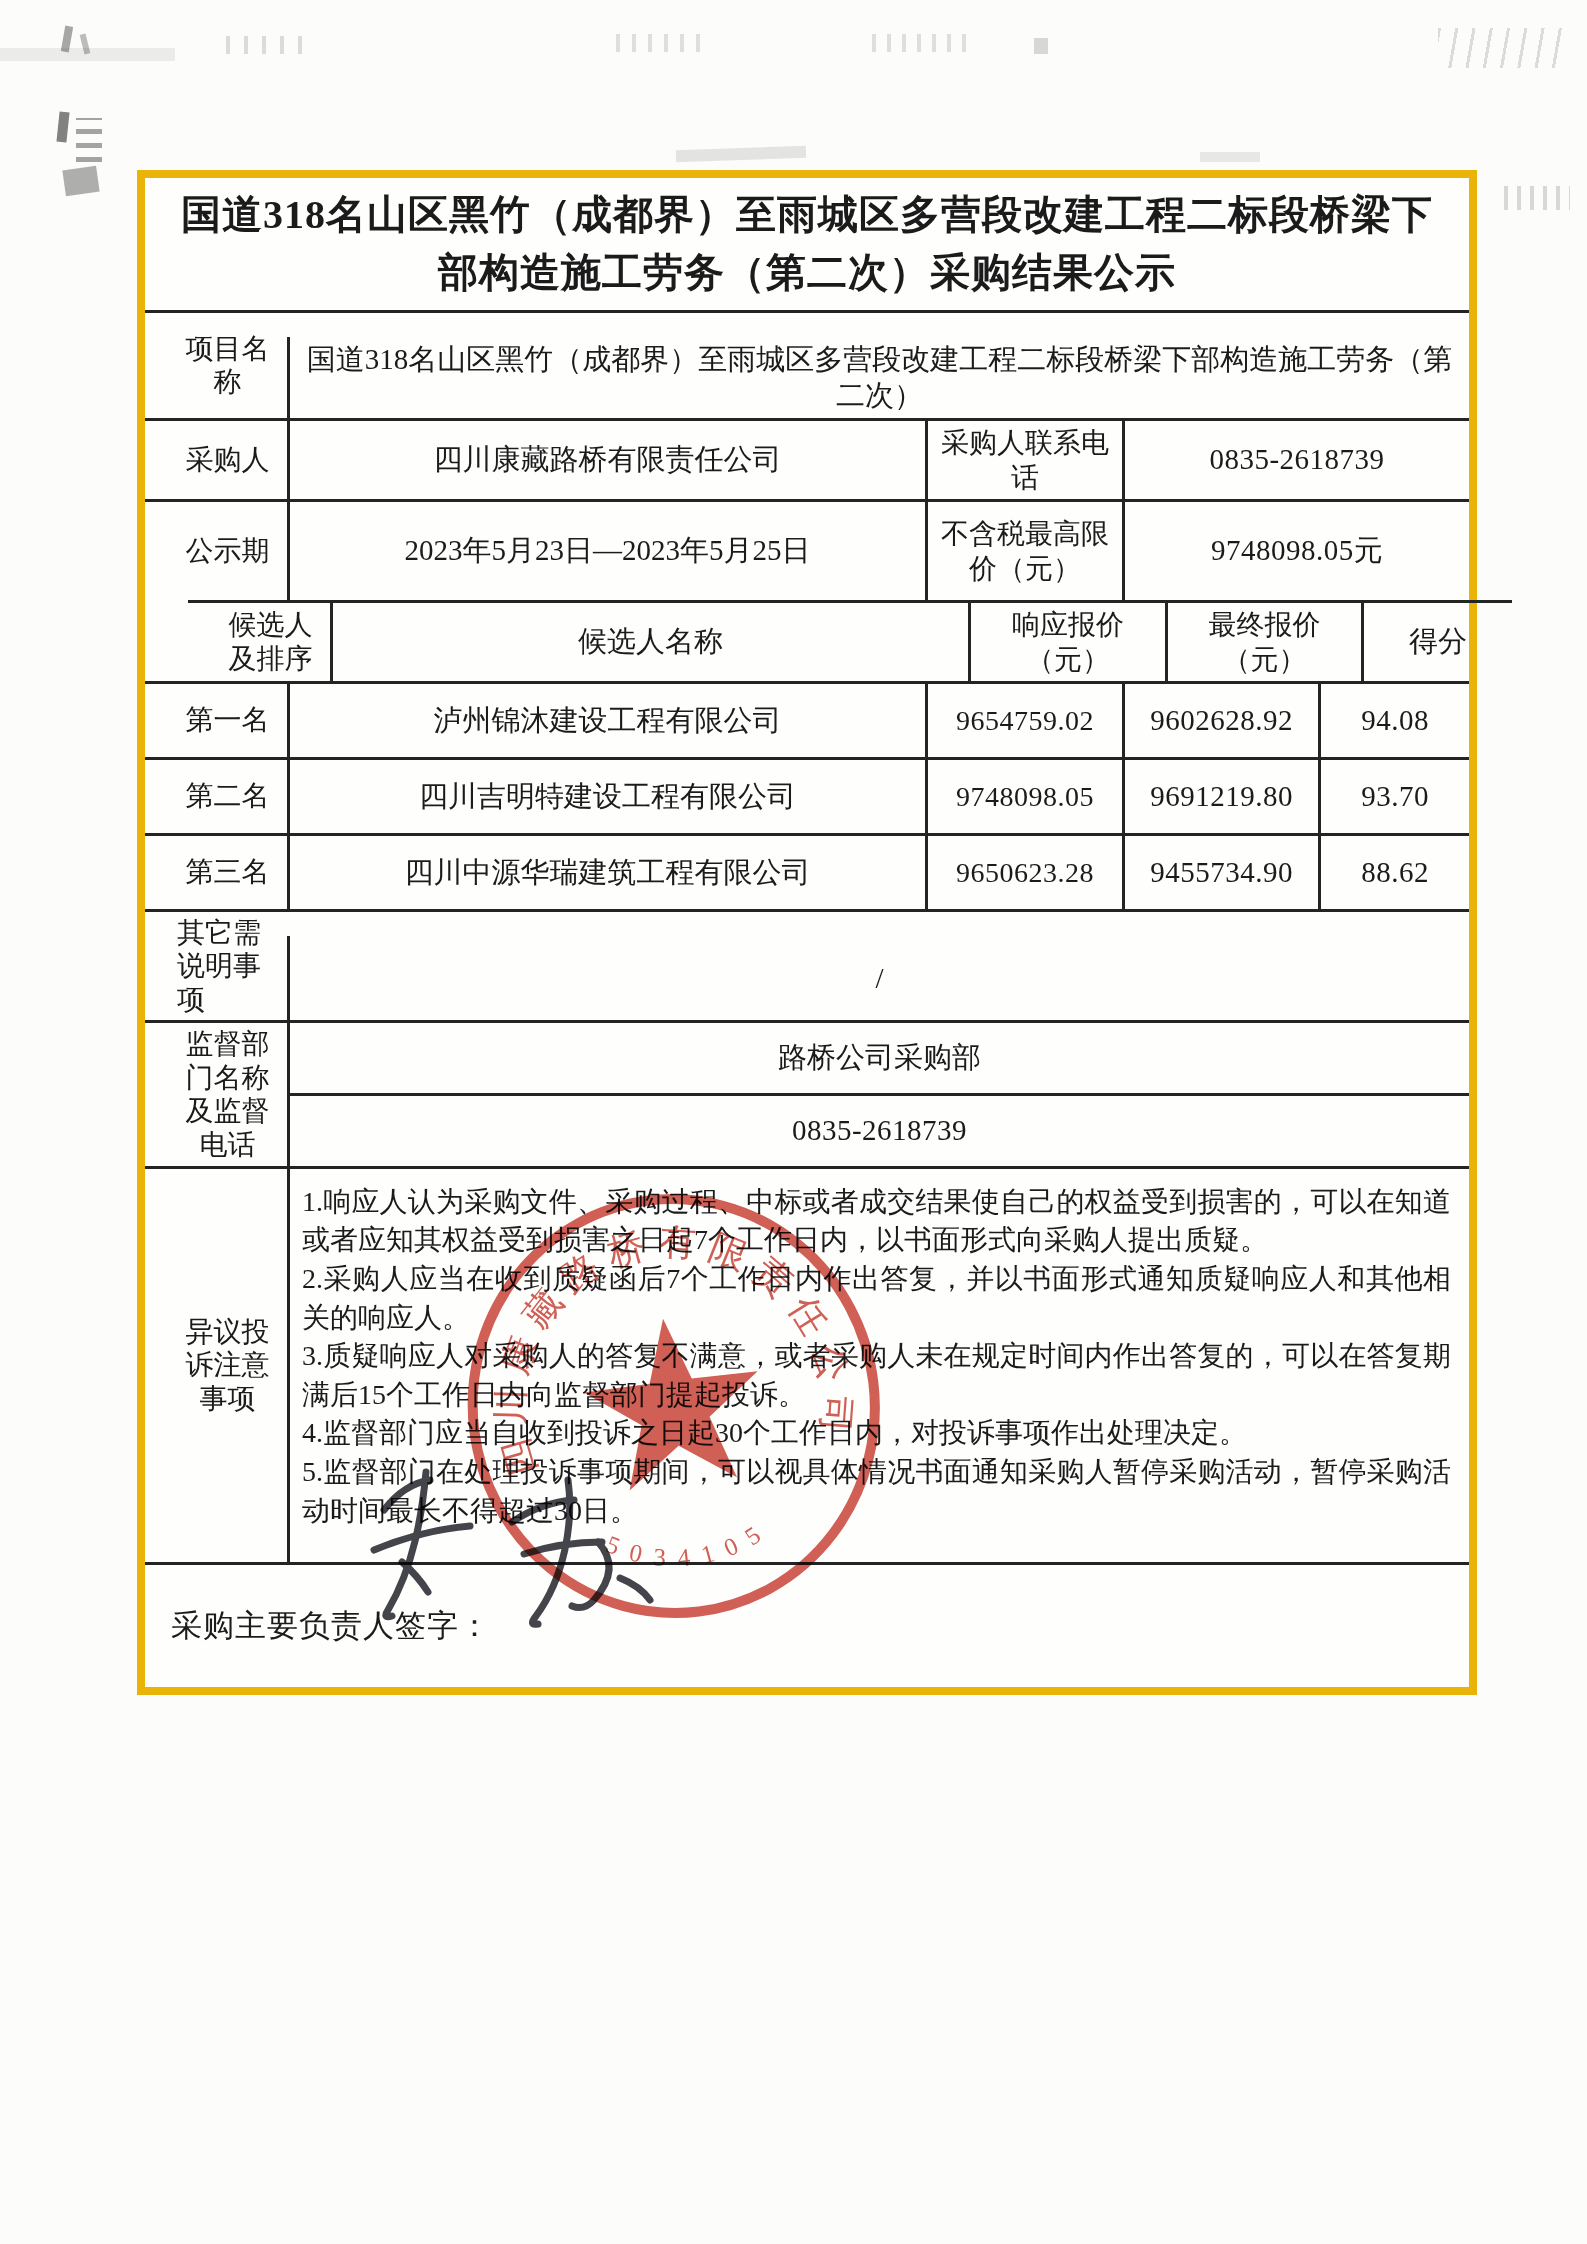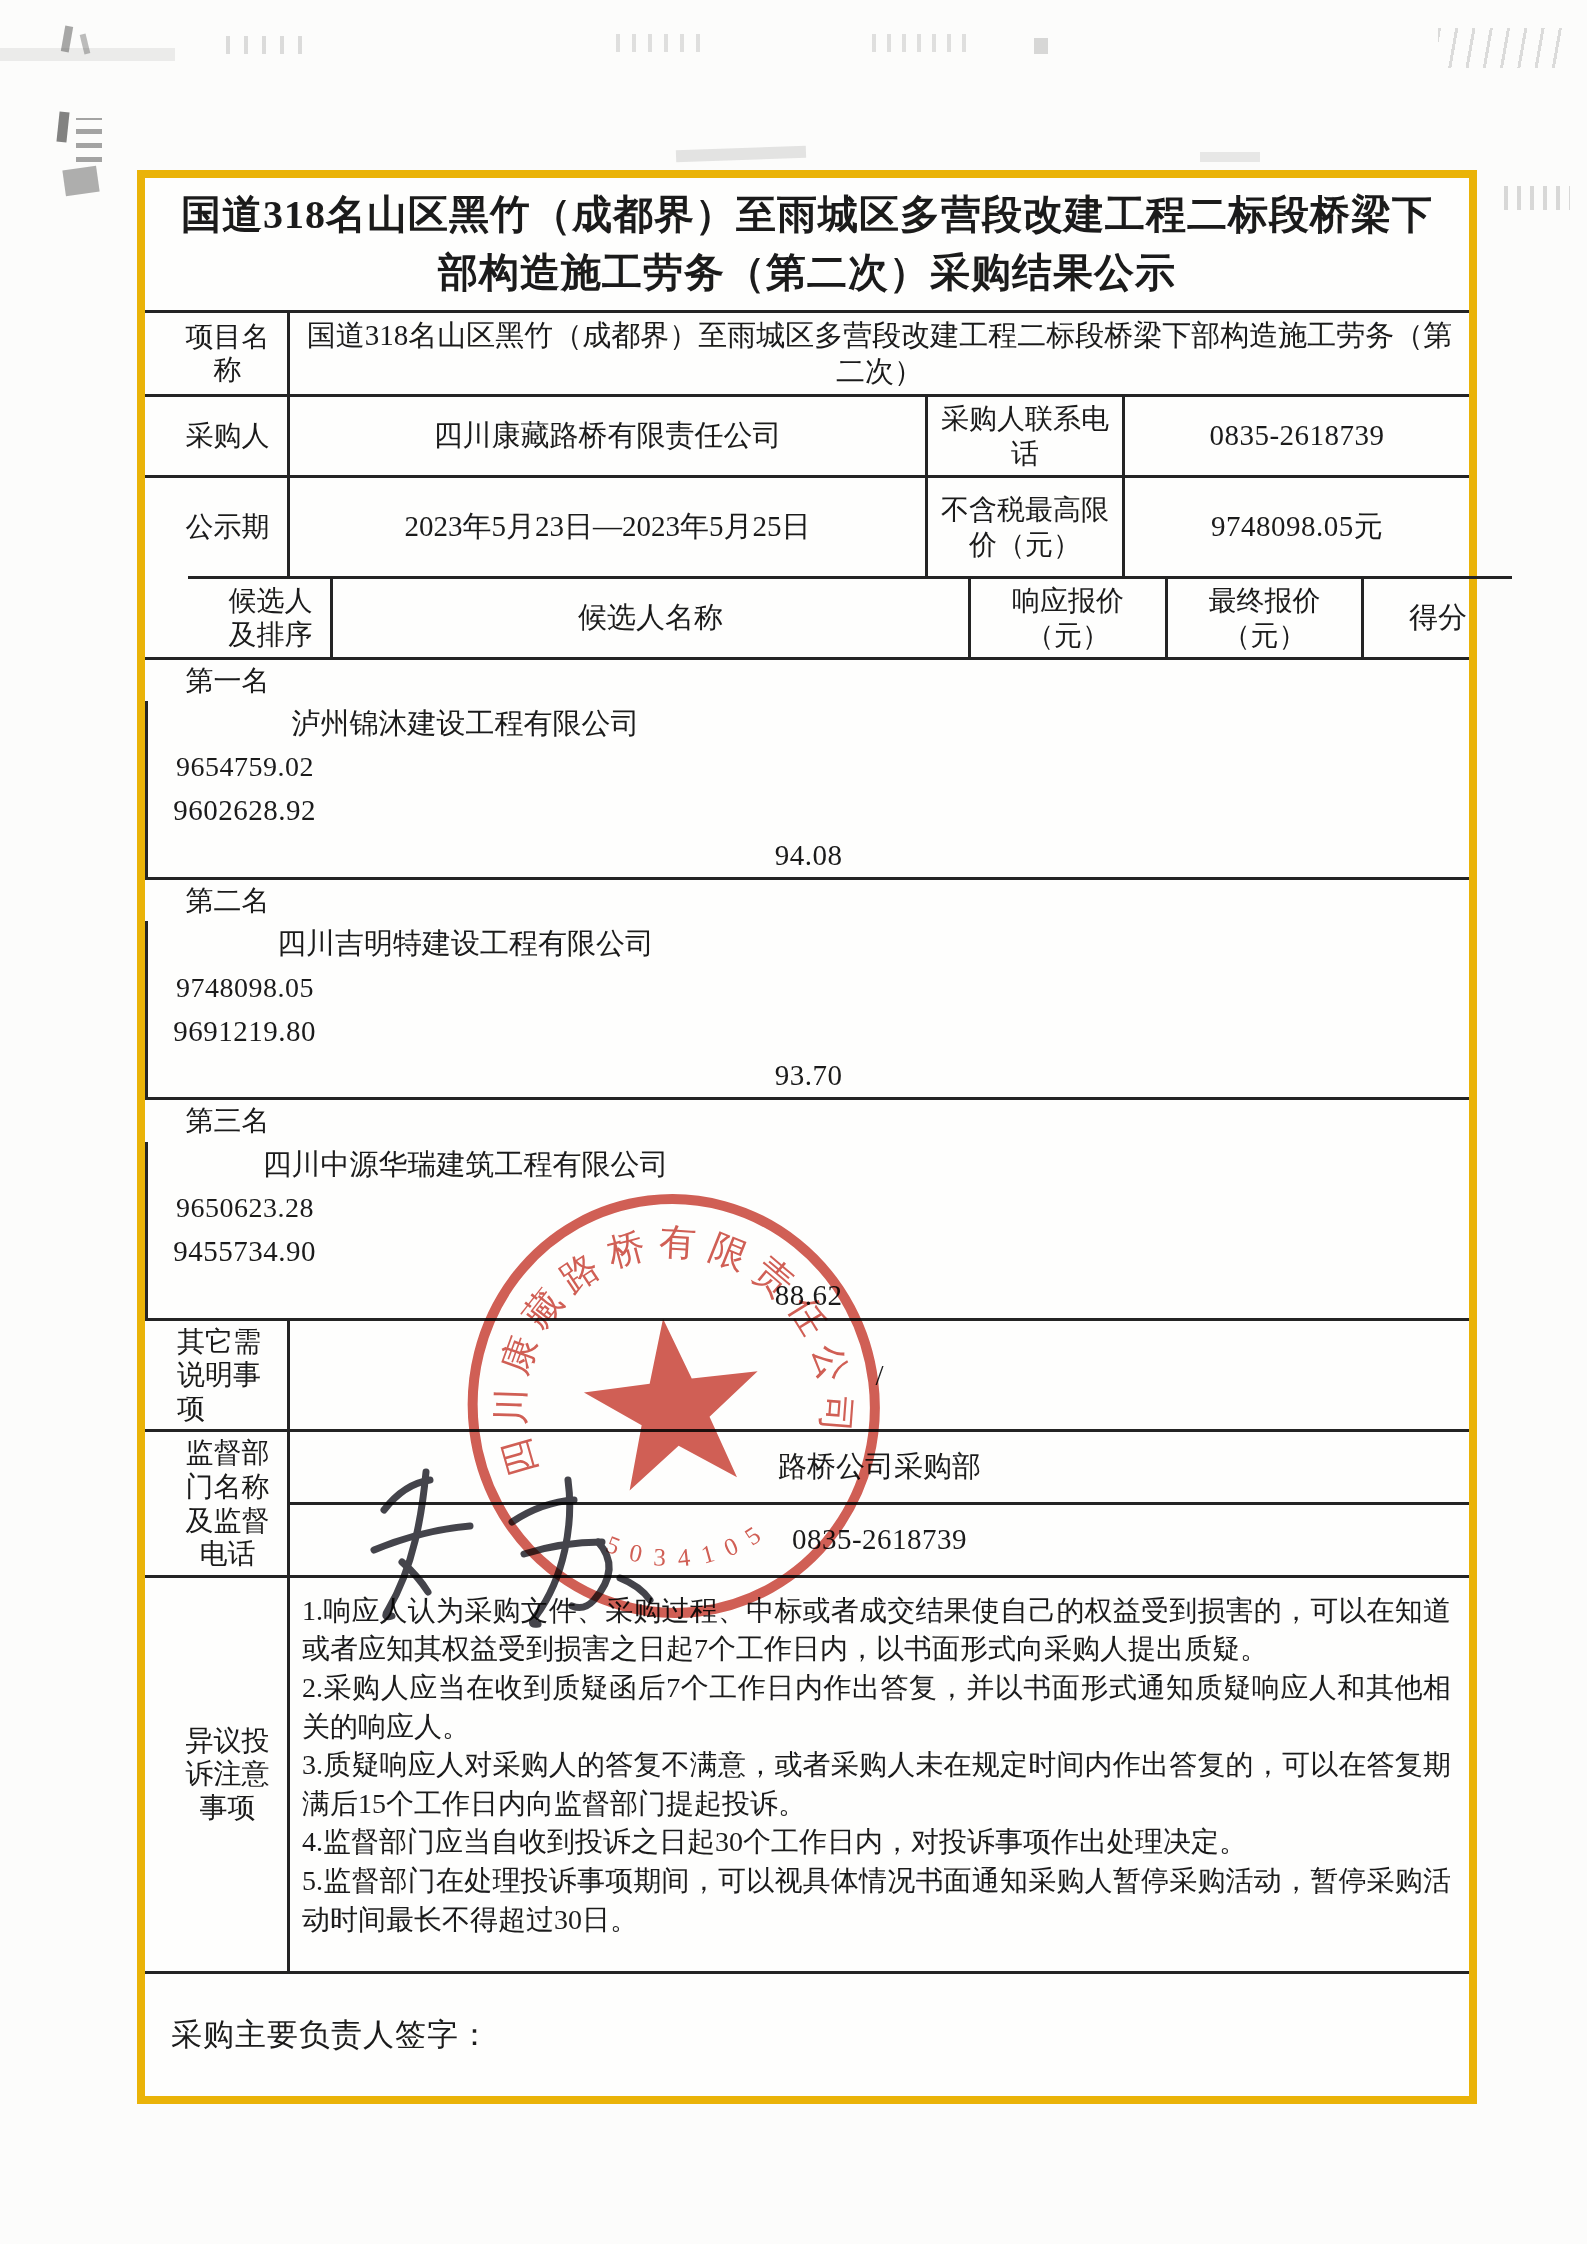--- a/index.html
+++ b/index.html
@@ -22,34 +22,34 @@
     display:flex; align-items:center; justify-content:center;
     text-align:center; border-left:3px solid #242424;
     font-size:29px; line-height:1.25; padding:4px 8px;
   }
   .cell.nol { border-left:none;padding-left:32px; }
   .c1 { width:142px; flex:none; font-size:28px; line-height:1.2; padding:4px 9px; }
   .c2 { width:638px; flex:none; }
   .c3 { width:197px; flex:none; font-size:28px; }
   .c4 { width:196px; flex:none; }
   .c5 { flex:1; }
-  .c2w { flex:1; }               
+  .c2w { flex:1;margin-top:24px; }               
   .c45 { flex:1; }               
   .title-row { min-height:102px; }
   .title-cell {
     flex:1; display:flex; align-items:center; justify-content:center;
     font-size:40px; font-weight:bold; line-height:1.45; text-align:center;
     padding:8px 30px; letter-spacing:1px;
   }
   .h-r1 { min-height:82px; }
   .h-r2 { min-height:72px; }
   .h-r3 { min-height:86px; }
   .h-r4 { min-height:101px; }
   .h-hd { min-height:79px;margin-left:43px; }
-  .h-cand { min-height:76px;flex-direction:column; }
+  .h-cand { min-height:76px; }
   .h-other { min-height:79px; }
   .h-sup { min-height:101px; }
   .h-obj { min-height:396px; }
   .h-sig { min-height:125px; }
   .left-align { justify-content:flex-start; text-align:left; }
   .sup-stack { flex:1; display:flex; flex-direction:column; border-left:3px solid #242424; }
   .sup-sub { flex:1; display:flex; align-items:center; justify-content:center; font-size:29px; }
   .sup-sub + .sup-sub { border-top:3px solid #242424; }
   .obj-cell {
     flex:1; border-left:3px solid #242424; padding:14px 18px 10px 12px;

